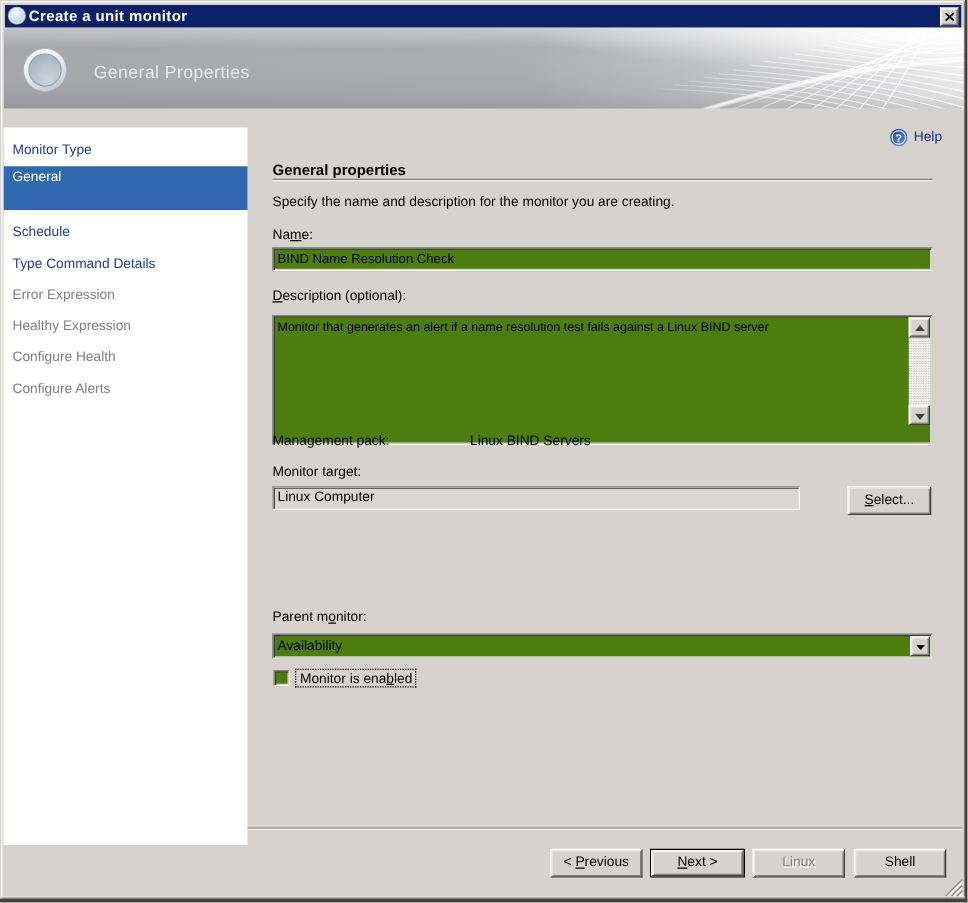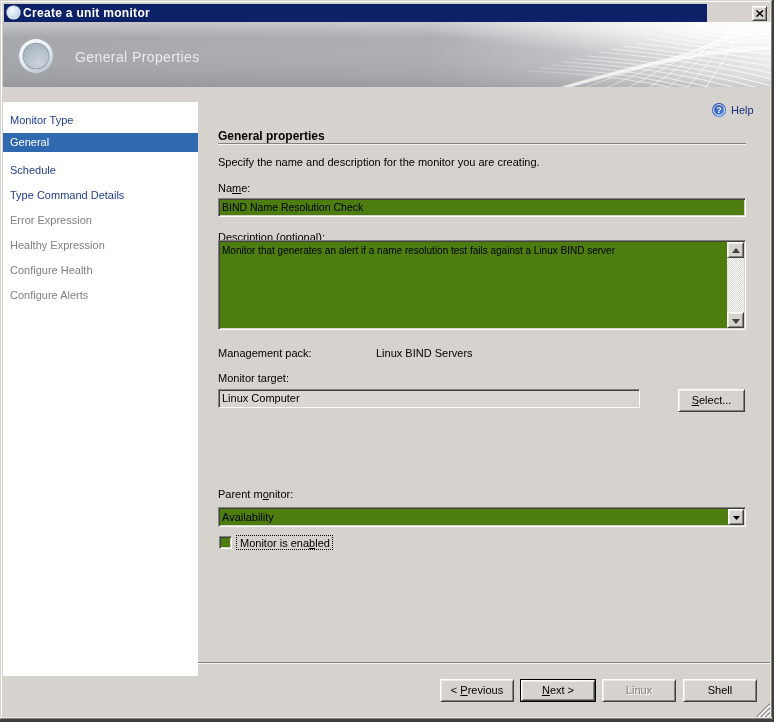--- a/index.html
+++ b/index.html
@@ -16,42 +16,42 @@
 #frame-top-hl { left:1px; top:1px; width:772px; height:1px; background:#fff; }
 #frame-left-hl { left:1px; top:1px; width:1px; height:719px; background:#fff; }
 #frame-right-1 { left:770px; top:1px; width:1px; height:720px; background:#e8e6e2; }
 #frame-right-2 { left:771px; top:1px; width:1px; height:721px; background:#848280; }
 #frame-right-3 { left:772px; top:0; width:2px; height:722px; background:#404040; }
 #frame-bot-1 { left:1px; top:717px; width:771px; height:1px; background:#e8e6e2; }
 #frame-bot-2 { left:1px; top:718px; width:772px; height:1px; background:#848280; }
 #frame-bot-3 { left:0; top:719px; width:774px; height:3px; background:#404040; }
 
 #titlebar {
-  left:4px; top:4px; width:703px; height:18px;
+  left:4px; top:4px; width:765px; height:18px;
   background:#0c2167;
   color:#fff; font-weight:bold; font-size:12px; line-height:18px;
 }
 #titletext { left:19px; top:0; line-height:18px; letter-spacing:0.3px; }
 #closebtn {
   left:752px; top:6px; width:15px; height:15px;
   background:#d6d3ce;
   border:1px solid; border-color:#fff #404040 #404040 #fff;
   box-shadow: inset 1px 1px 0 #ecebe7, inset -1px -1px 0 #848280;
 }
 
 #header { left:3px; top:22px; width:768px; height:65px; overflow:hidden; }
 #headertext {
   left:72px; top:27px; font-size:14px; color:#ebebee; letter-spacing:0.4px;
 }
 
 #sidebar { left:3px; top:87px; width:195px; height:574px; background:#fff; padding-top:6px;margin-top:15px; }
 .side-item { height:25px; line-height:25px; padding-left:7px; color:#23408f; }
 .side-item.future { color:#808080; }
 .side-item.sel {
-  height:19px; line-height:19px; margin-top:0; margin-bottom:6px;
+  height:35px; line-height:19px; margin-top:0; margin-bottom:6px;
   background:#3069b0; color:#fff;
 }
 
 .raised {
   background:#d6d3ce;
   border:1px solid; border-color:#fff #404040 #404040 #fff;
   box-shadow: inset 1px 1px 0 #ecebe7, inset -1px -1px 0 #848280;
 }
 .sunken {
   background:#4d7c0f;
@@ -205,21 +205,21 @@
 <div class="abs" style="left:218px;top:129px;font-weight:bold;font-size:12px;">General properties</div>
 <div class="abs groove-d" style="left:218px;top:143px;width:528px;"></div>
 <div class="abs groove-l" style="left:218px;top:144px;width:528px;"></div>
 
 <div class="abs" style="left:218px;top:156px;">Specify the name and description for the monitor you are creating.</div>
 
 <div class="abs" style="left:218px;top:182px;">Na<u>m</u>e:</div>
 <div class="abs sunken" style="left:218px;top:198px;width:528px;height:19px;line-height:17px;padding-left:3px;font-size:10.5px;">BIND Name Resolution Check</div>
 
 <div class="abs" style="left:218px;top:231px;"><u>D</u>escription (optional):</div>
-<div class="abs sunken" style="left:218px;top:240px;width:528px;height:90px;">
+<div class="abs sunken" style="left:218px;top:252px;width:528px;height:104px;">
   <div class="abs" style="left:3px;top:4px;font-size:10px;">Monitor that generates an alert if a name resolution test fails against a Linux BIND server</div>
 
   <div class="abs" style="right:1px;top:1px;width:17px;height:86px;background-image:conic-gradient(#fff 25%, #d6d3ce 0 50%, #fff 0 75%, #d6d3ce 0);background-size:2px 2px;">
     <div class="abs raised" style="left:0;top:0;width:17px;height:16px;">
       <svg class="abs" style="left:4px;top:5px" width="8" height="5" viewBox="0 0 8 5">
           <path d="M4,0 L8,5 L0,5 Z" fill="#404040"></path>
         </svg>
     </div>
     <div class="abs raised" style="left:0;bottom:0;width:17px;height:16px;">
       <svg class="abs" style="left:4px;top:6px" width="8" height="5" viewBox="0 0 8 5">

